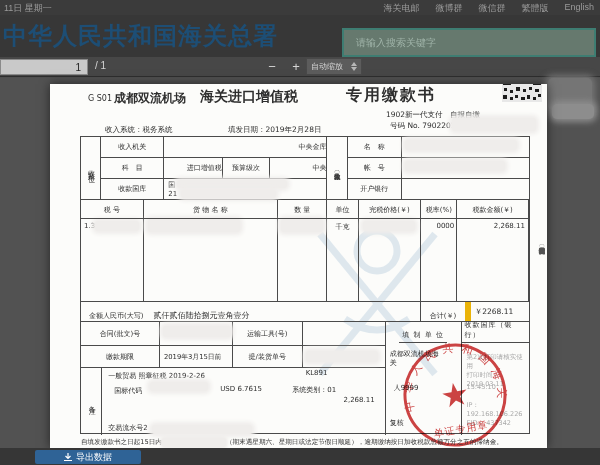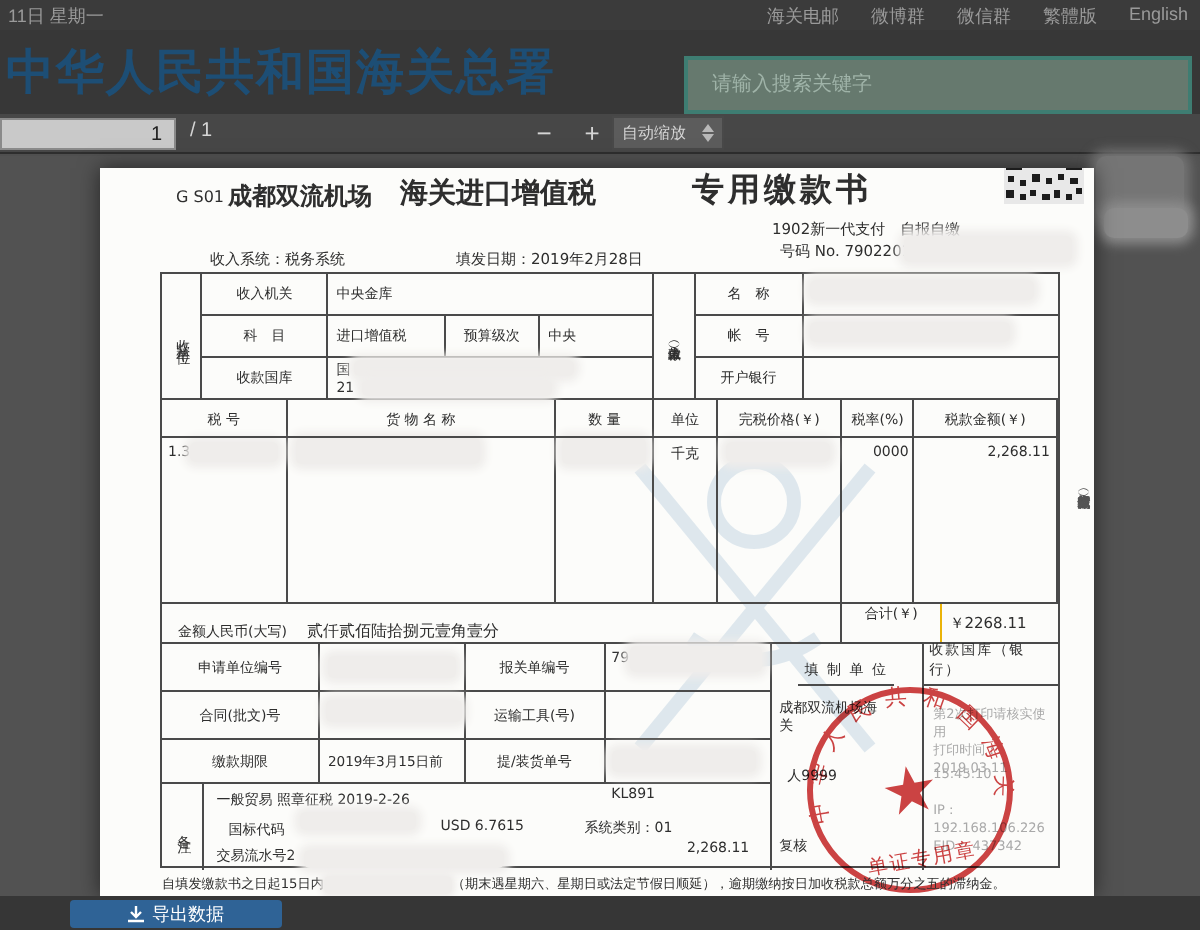--- a/index.html
+++ b/index.html
@@ -46,21 +46,21 @@
   .vtext { writing-mode:vertical-rl; text-orientation:upright; letter-spacing:2px; line-height:1; }
 
   
   #ftable { left:30px; top:52px; width:450px; height:298px; border:1px solid #4a4a4a; }
   .band1 { display:flex; height:63px; border-bottom:1px solid #4a4a4a; }
   .vcol { display:flex; align-items:center; justify-content:center; border-right:1px solid #4a4a4a; }
   .rows3 { display:flex; flex-direction:column; }
   .rows3 > div { flex:1; display:flex; border-bottom:1px solid #4a4a4a; }
   .rows3 > div:last-child { border-bottom:none; }
   .lcell { display:flex; align-items:center; justify-content:center; border-right:1px solid #4a4a4a; }
-  .ccell { display:flex; align-items:center; padding-left:4px; position:relative; }
+  .ccell { display:flex; align-items:center; padding-left:4px; position:relative;justify-content:flex-end; }
   .goods { position:relative; display:flex; height:102px; border-bottom:1px solid #4a4a4a; }
   .gcol { position:relative; border-right:1px solid #4a4a4a; }
   .gcol:last-child { border-right:none; }
   .ghead { display:block; text-align:center; padding-top:5px; font-size:7px; }
   .goods-hline { position:absolute; left:0; right:0; top:18px; border-top:1px solid #4a4a4a; }
   .amount-band { display:flex; height:20px; border-bottom:1px solid #4a4a4a; }
   .details { display:flex; height:113px; }
   .dleft { width:68%; border-right:1px solid #4a4a4a; display:flex; flex-direction:column; }
   .drow { display:flex; border-bottom:1px solid #4a4a4a; }
   .dl { display:flex; align-items:center; justify-content:center; border-right:1px solid #4a4a4a; }
@@ -265,45 +265,30 @@
           <span class="abs" style="right:3px; top:22px;">2,268.11</span>
         </div>
         <div class="goods-hline"></div>
       </div>
 
       <div class="amount-band">
         <div style="width:76%; border-right:1px solid #4a4a4a; display:flex; align-items:flex-end;">
           <span style="padding-left:8px;">金额人民币(大写)</span>
           <span style="margin-left:10px; font-size:8px;">贰仟贰佰陆拾捌元壹角壹分</span>
         </div>
-        <div style="width:11%; border-right:1px solid #eab308; display:flex; align-items:flex-start; justify-content:center;">
+        <div style="width:11%; border-right:6px solid #eab308; display:flex; align-items:flex-end; justify-content:center;">
           <span>合计(￥)</span>
         </div>
         <div style="width:13%; display:flex; align-items:center; padding-left:4px; font-size:7.5px;">
           <span>￥2268.11</span>
         </div>
       </div>
 
       <div class="details">
         <div class="dleft">
-          <div class="drow" style="height:24px;">
-            <div class="dl" style="width:26%;">
-                <span>申请单位编号</span>
-              </div>
-            <div class="dv" style="width:24%;">
-                <span class="redact" style="left:4px; top:6px; width:64px; height:11px;"></span>
-              </div>
-            <div class="dl" style="width:23%;">
-                <span>报关单编号</span>
-              </div>
-            <div class="dv" style="width:27%;">
-              <span style="position:absolute; left:3px; top:3px;">79</span>
-              <span class="redact" style="left:12px; top:1px; width:66px; height:13px;"></span>
-            </div>
-          </div>
           <div class="drow" style="height:24px;">
             <div class="dl" style="width:26%;">
                 <span>合同(批文)号</span>
               </div>
             <div class="dv" style="width:24%;">
                 <span class="redact" style="left:3px; top:4px; width:68px; height:11px;"></span>
               </div>
             <div class="dl" style="width:23%;">
                 <span>运输工具(号)</span>
               </div>

